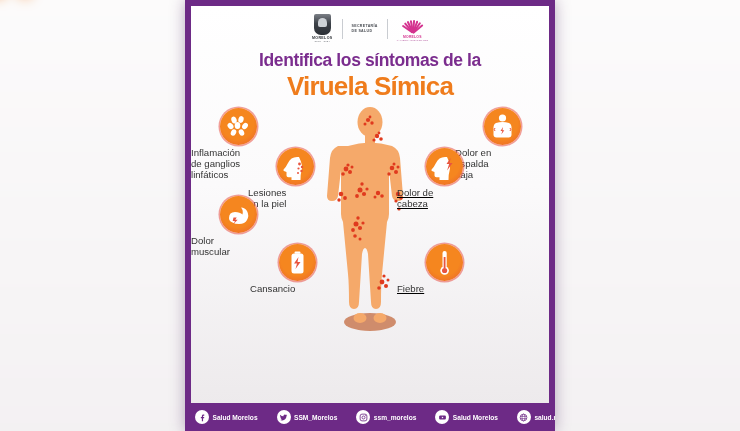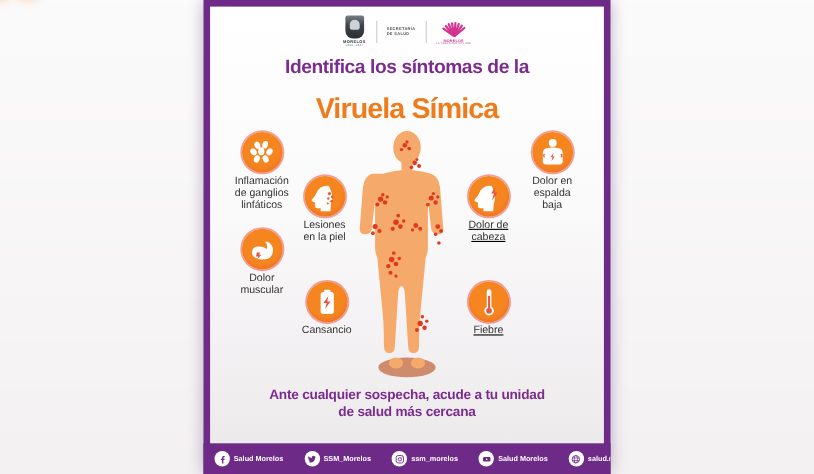--- a/index.html
+++ b/index.html
@@ -85,28 +85,28 @@
   .pink-sub{ font-size:3.4px; font-weight:700; color:#d4338f; letter-spacing:.2px; margin-top:1px;}
   .pink-sub2{ font-size:2.3px; color:#b35aa0; letter-spacing:.15px; }
 
   
   .headline{ text-align:center; margin-top:8px; }
   .h-line1{
     font-size:17.5px; font-weight:700; color:#7b2d8e; letter-spacing:-.4px;
   }
   .h-line2{
     font-size:26px; font-weight:700; color:#ef7c1c; letter-spacing:-.8px;
-    margin-top:12px;
+    margin-top:0;
   }
 
   
   .stage{ position:relative; height:232px; margin-top:4px; }
 
   
-  .sym{ position:absolute; width:94px; text-align:center; }
+  .sym{ position:absolute; width:94px; text-align:left; }
   .ico{
     width:37px; height:37px; border-radius:50%;
     margin:0 auto;
     background:radial-gradient(circle at 48% 42%,#f5861f 55%,#ef6f28 80%,#e8553f 100%);
     position:relative;
     box-shadow:0 0 0 1.5px rgba(232,80,70,.55);
   }
   .ico svg{ position:absolute; inset:0; width:100%; height:100%; }
   .lbl{
     margin-top:3px;
@@ -356,24 +356,20 @@
             <rect x="16.5" y="7" width="4.2" height="17" rx="2.1" fill="#ffffff"></rect>
             <circle cx="18.6" cy="26.5" r="4.3" fill="#ffffff"></circle>
             <rect x="17.7" y="13" width="1.8" height="11" fill="#e8553f"></rect>
             <circle cx="18.6" cy="26.5" r="2.6" fill="#e8553f"></circle>
           </svg>
         </div>
         <div class="lbl">Fiebre</div>
       </div>
     </div>
 
-    <div class="cta">
-      <div>Ante cualquier sospecha, acude a tu unidad</div>
-      <div>de salud más cercana</div>
-    </div>
 
   </div>
 </div>
 
 <div class="social">
 
   <div class="sitem">
     <span class="sicon">
       <svg viewBox="0 0 24 24">
           <path fill="#6d2a86" d="M13.5 22v-8h2.7l.4-3.2h-3.1V8.7c0-.9.3-1.6 1.6-1.6h1.6V4.2C16.4 4.1 15.4 4 14.3 4c-2.4 0-4 1.5-4 4.2v2.6H7.6V14h2.7v8z"></path>

